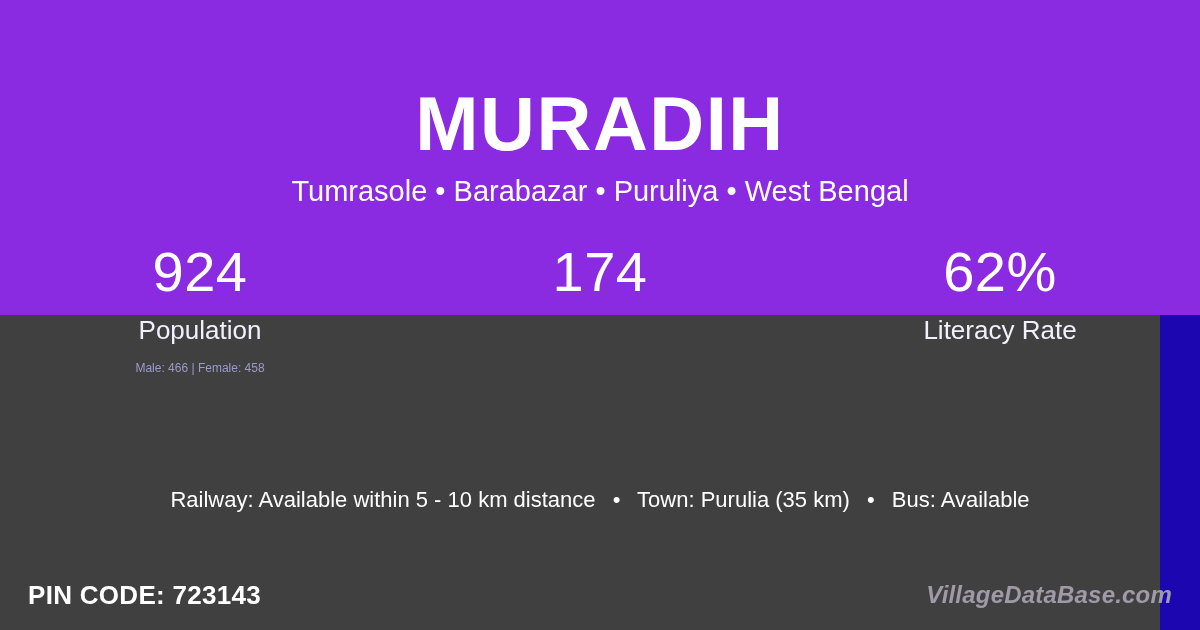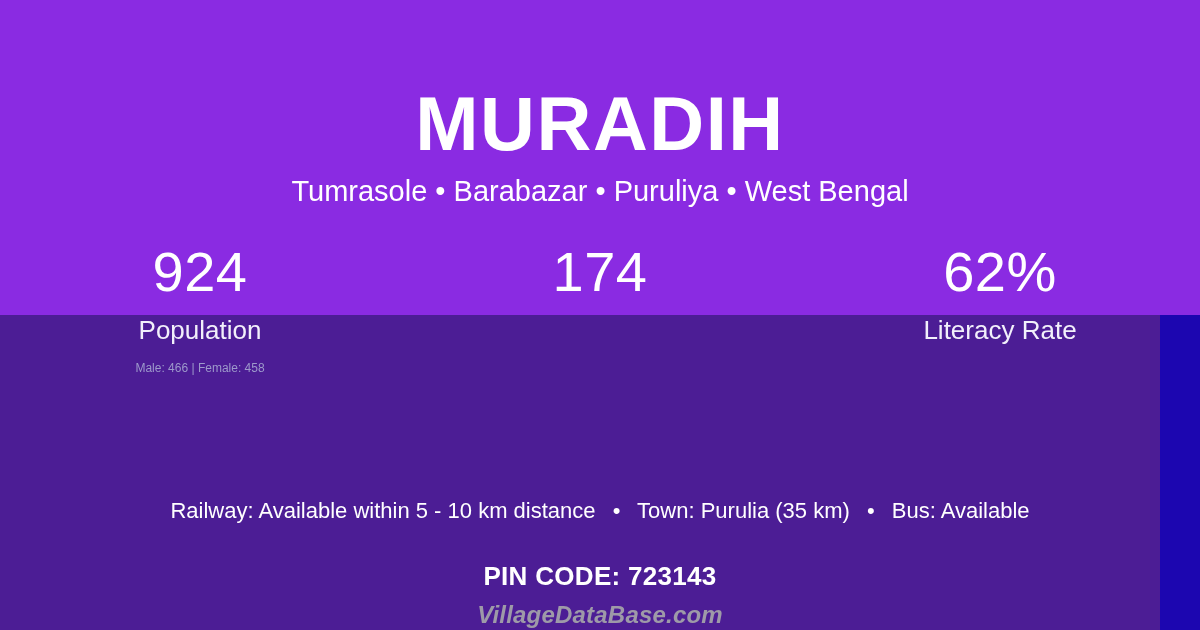--- a/index.html
+++ b/index.html
@@ -10,21 +10,21 @@
     width: 1200px;
     height: 630px;
     overflow: hidden;
     font-family: "Liberation Sans", sans-serif;
     background: #1c06b0;
   }
   .card {
     position: relative;
     width: 1160px;
     height: 630px;
-    background: #4c1d95;
+    background: #404040;
     display: flex;
     flex-direction: column;
   }
   
   .hero {
     position: absolute;
     left: 0;
     top: 0;
     width: 1200px;
     height: 315px;
@@ -100,42 +100,40 @@
     position: absolute;
     left: 0;
     top: 485px;
     width: 1200px;
     text-align: center;
     font-size: 22px;
     line-height: 30px;
     color: #ffffff;
     z-index: 3;
     white-space: nowrap;
-    margin-top: 11px;
   }
   .infra-item { white-space: nowrap; }
   .infra-sep {
     color: #ffffff;
     padding: 0 11px;
   }
 
   
   .footer {
     position: absolute;
     left: 0;
     bottom: 0;
     width: 1200px;
     height: 70px;
     display: flex;
     align-items: center;
     justify-content: space-between;
     padding: 0 28px;
     box-sizing: border-box;
     z-index: 3;
-    flex-direction: column;
   }
   .pin-code {
     font-size: 26px;
     line-height: 32px;
     font-weight: bold;
     color: #ffffff;
     letter-spacing: 0.3px;
   }
   .brand {
     font-size: 24px;

